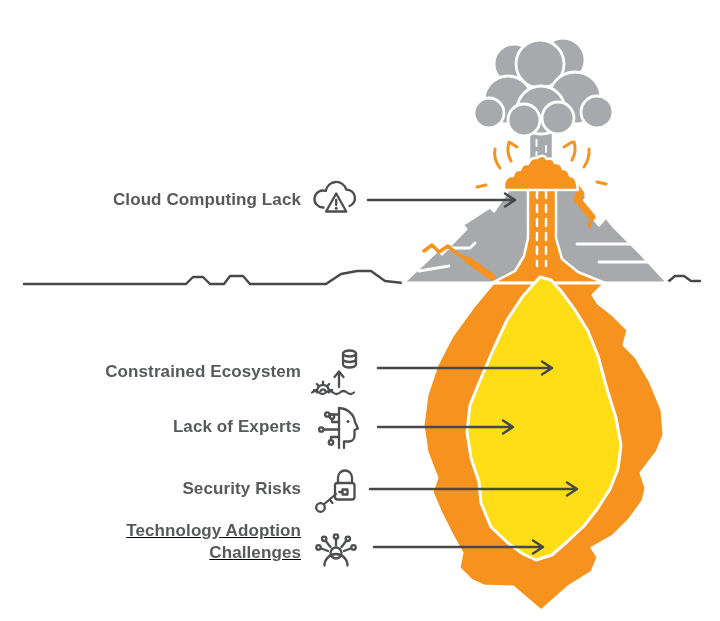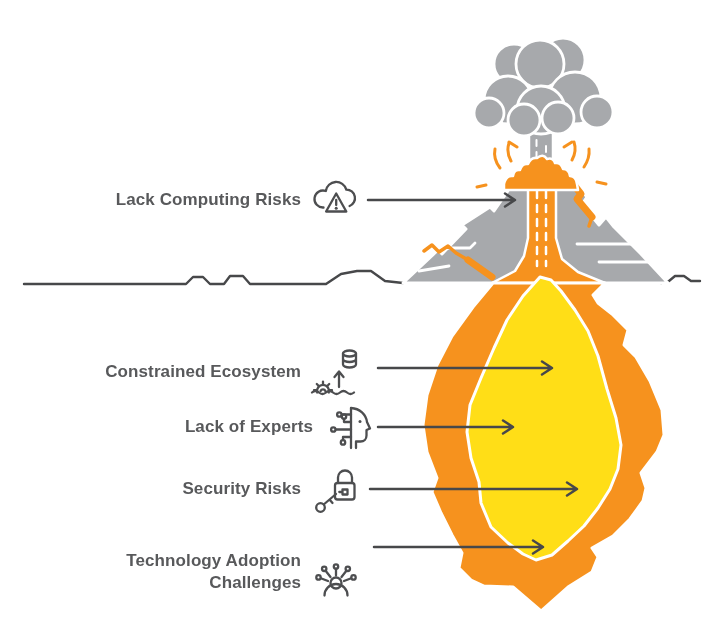--- a/index.html
+++ b/index.html
@@ -95,21 +95,21 @@
     <g stroke="#47484A" stroke-width="2.5" fill="none" stroke-linecap="round" stroke-linejoin="round">
       <path d="M368,200 H514 M505,193.5 L515,200 L505,206.5"></path>
       <path d="M378,368 H551 M542,361.5 L552,368 L542,374.5"></path>
       <path d="M378,427 H512 M503,420.5 L513,427 L503,433.5"></path>
       <path d="M370,489 H576 M567,482.5 L577,489 L567,495.5"></path>
       <path d="M374,547 H542 M533,540.5 L543,547 L533,553.5"></path>
     </g>
   </svg>
 
   <div class="label-row" style="top:174px;height:52px;">
-    <span class="label-text">Lack Computing Risks</span>
+    <span class="label-text">Cloud Computing Lack</span>
     <span class="icon-box">
       <svg viewBox="0 0 52 52">
         <path class="ic" d="M13.5,33.5 A8.5,8.5 0 1 1 15.8,17 A10.5,10.5 0 0 1 36.3,15.6 A8.5,8.5 0 0 1 39.6,32"></path>
         <path class="ic-white" d="M26.2,19.5 L36.3,37.5 L16.1,37.5 Z"></path>
         <path class="ic" d="M26.2,25.8 V31"></path>
         <circle class="ic-fill" cx="26.2" cy="34.2" r="1.5"></circle>
       </svg>
     </span>
   </div>
 
@@ -121,21 +121,21 @@
         <path class="ic" d="M33,7.5 V18.5 A6.5,3 0 0 0 46,18.5 V7.5 M33,13 A6.5,3 0 0 0 46,13"></path>
         <path class="ic" d="M29,41 V26.5 M24.5,31 L29,25.5 L33.5,31"></path>
         <path class="ic" d="M7.2,46.5 A6,6 0 1 1 18.8,46.5"></path>
         <path class="ic" d="M13,38.6 V35.6 M17.2,40 L19.2,38 M8.8,40 L6.8,38 M19,44.2 H22 M7,44.2 H4"></path>
         <path class="ic" d="M10.6,45 A2.6,2.6 0 0 1 15.4,45"></path>
         <path class="ic" d="M2,46.5 Q5.5,43.5 9,46.5 T16,46.5 T23,46.5 T30,46.5 T37,46.5 T44,46.5"></path>
       </svg>
     </span>
   </div>
 
-  <div class="label-row" style="top:402px;height:50px;margin-left:12px;">
+  <div class="label-row" style="top:402px;height:50px;">
     <span class="label-text">Lack of Experts</span>
     <span class="icon-box">
       <svg viewBox="0 0 52 52">
         <path class="ic" d="M29,47 V7 C38,7.5 44,13.5 45,21 L48,27.5 L44.5,29 V34.5 C44.5,38 42,40.5 38.5,40.5 H34 V47"></path>
         <circle class="ic-fill" cx="38" cy="20.5" r="1.5"></circle>
         <path class="ic" d="M29,13.5 H20"></path>
           <circle class="ic" cx="17.3" cy="13.5" r="2.2"></circle>
         <path class="ic" d="M29,21 H22 V18"></path>
           <circle class="ic" cx="22" cy="15.6" r="2.2"></circle>
         <path class="ic" d="M29,28.5 H14"></path>
@@ -152,21 +152,21 @@
       <svg viewBox="0 0 52 52">
         <path class="ic" d="M28,20 V14.5 A7,7 0 0 1 42,14.5 V20"></path>
         <rect class="ic" x="25" y="20" width="19.5" height="16.5" rx="2.5"></rect>
         <path class="ic" d="M32.5,26.5 h5 v5 h-5 z M32.5,29 h-3.2"></path>
         <circle class="ic" cx="10.5" cy="44.5" r="4.3"></circle>
         <path class="ic" d="M13.7,41.5 L26,31 M19.5,36.5 L22.5,40"></path>
       </svg>
     </span>
   </div>
 
-  <div class="label-row" style="top:544px;height:56px;">
+  <div class="label-row" style="top:514px;height:56px;text-decoration:underline;">
     <span class="label-text wrap">Technology Adoption Challenges</span>
     <span class="icon-box">
       <svg viewBox="0 0 52 52">
         <circle class="ic" cx="26" cy="37" r="5.5"></circle>
         <path class="ic" d="M14.5,49.5 A11.5,11.5 0 0 1 37.5,49.5"></path>
         <path class="ic" d="M26,29.5 V23"></path>
           <circle class="ic" cx="26" cy="20.5" r="2.2"></circle>
         <path class="ic" d="M20.5,31 L15.8,25"></path>
           <circle class="ic" cx="14.2" cy="22.8" r="2.2"></circle>
         <path class="ic" d="M31.5,31 L36.2,25"></path>

